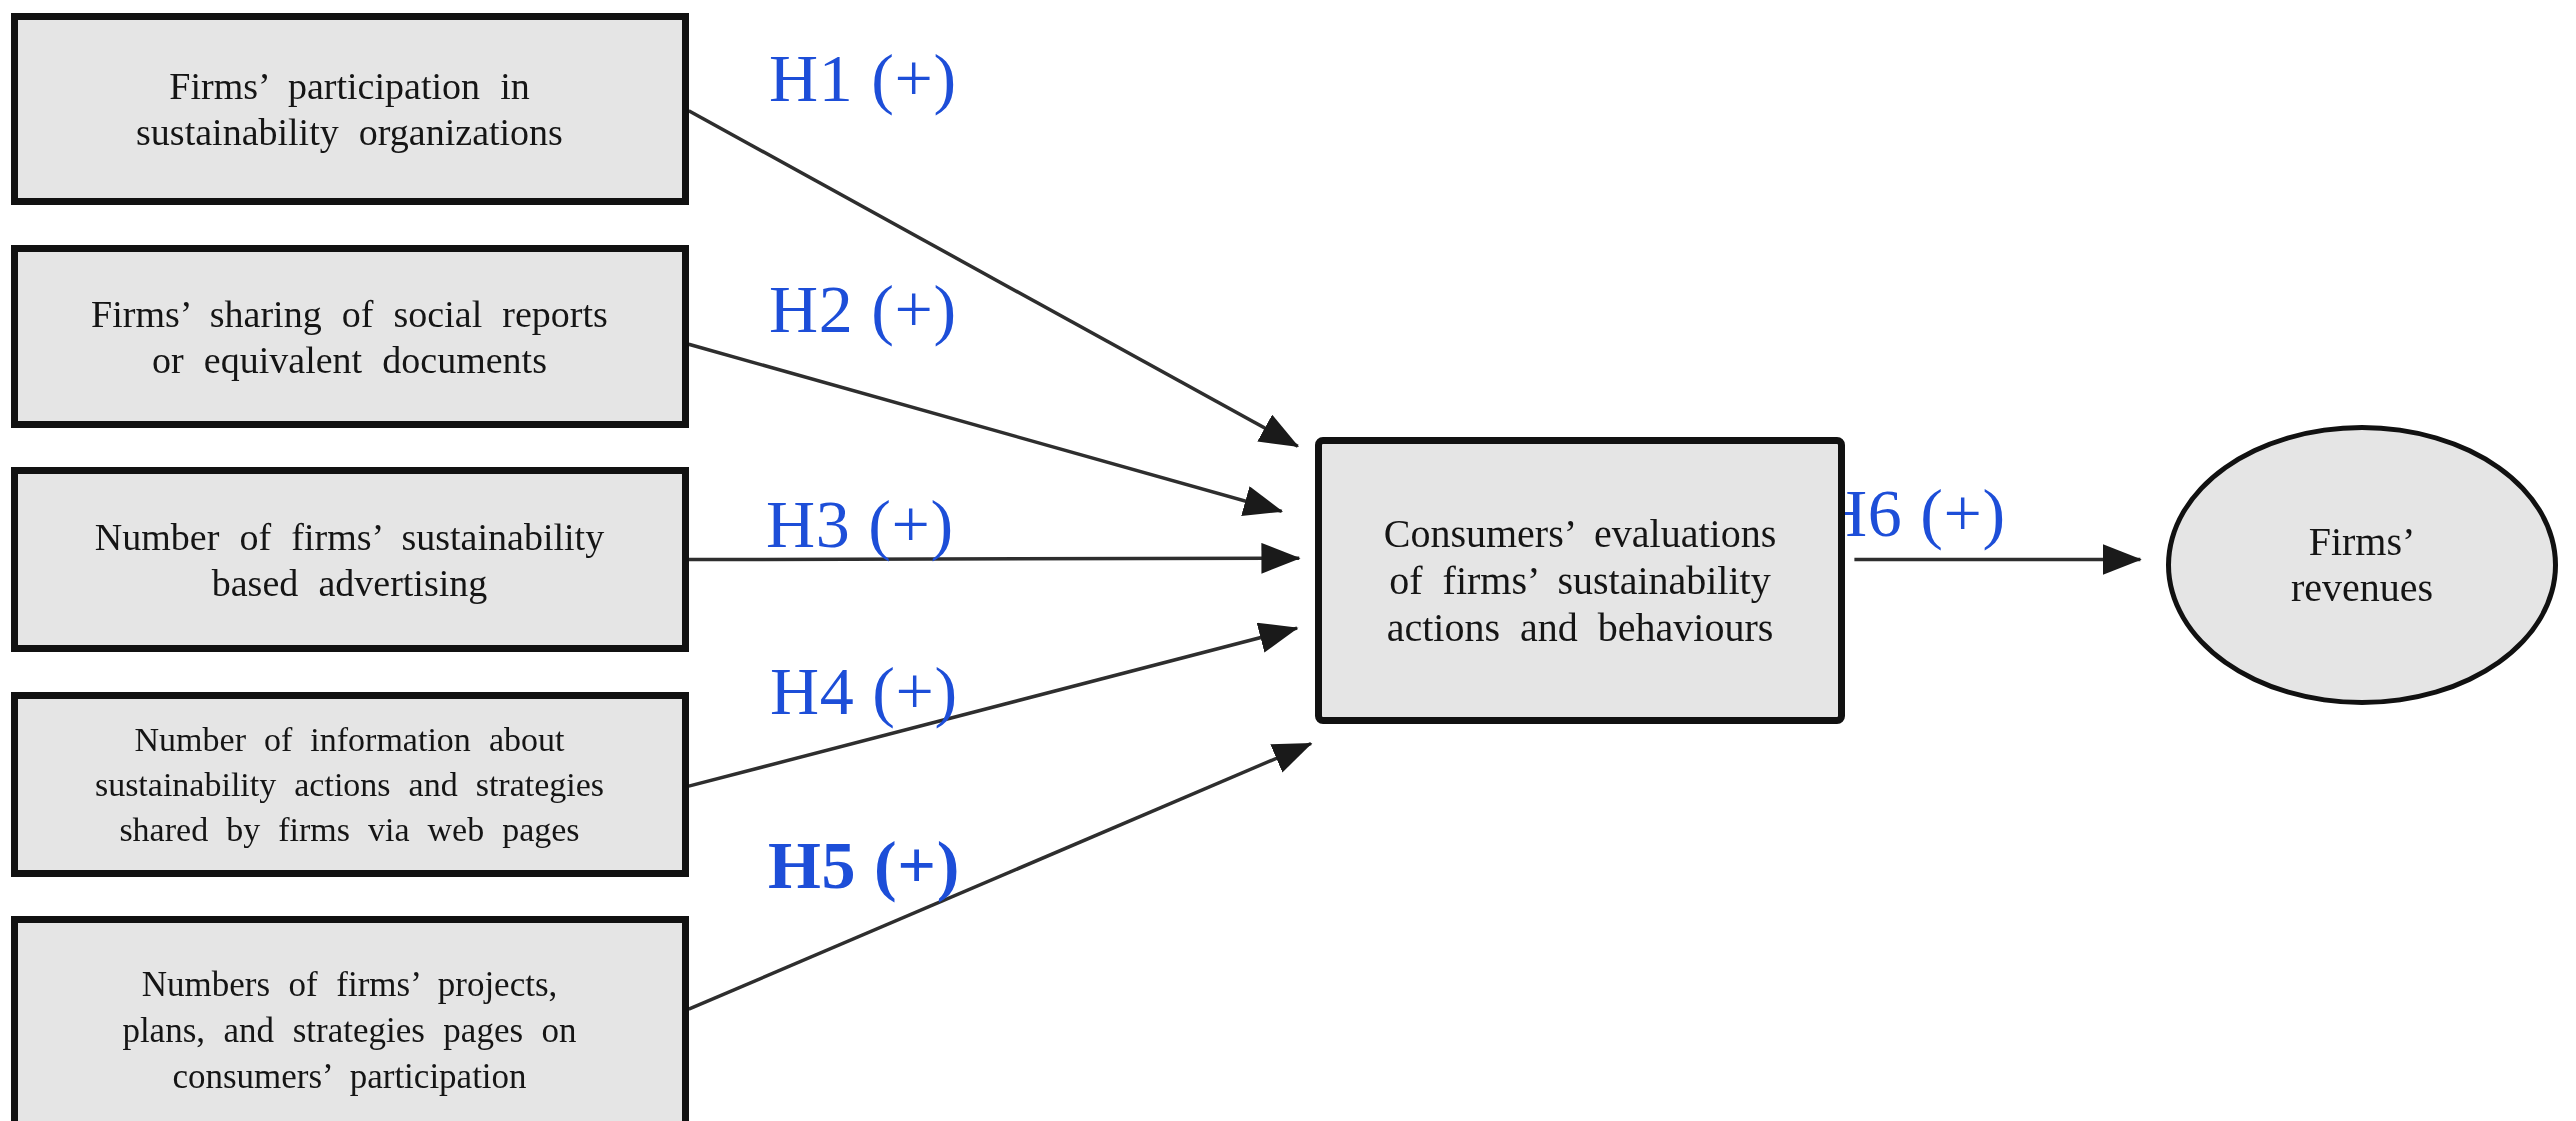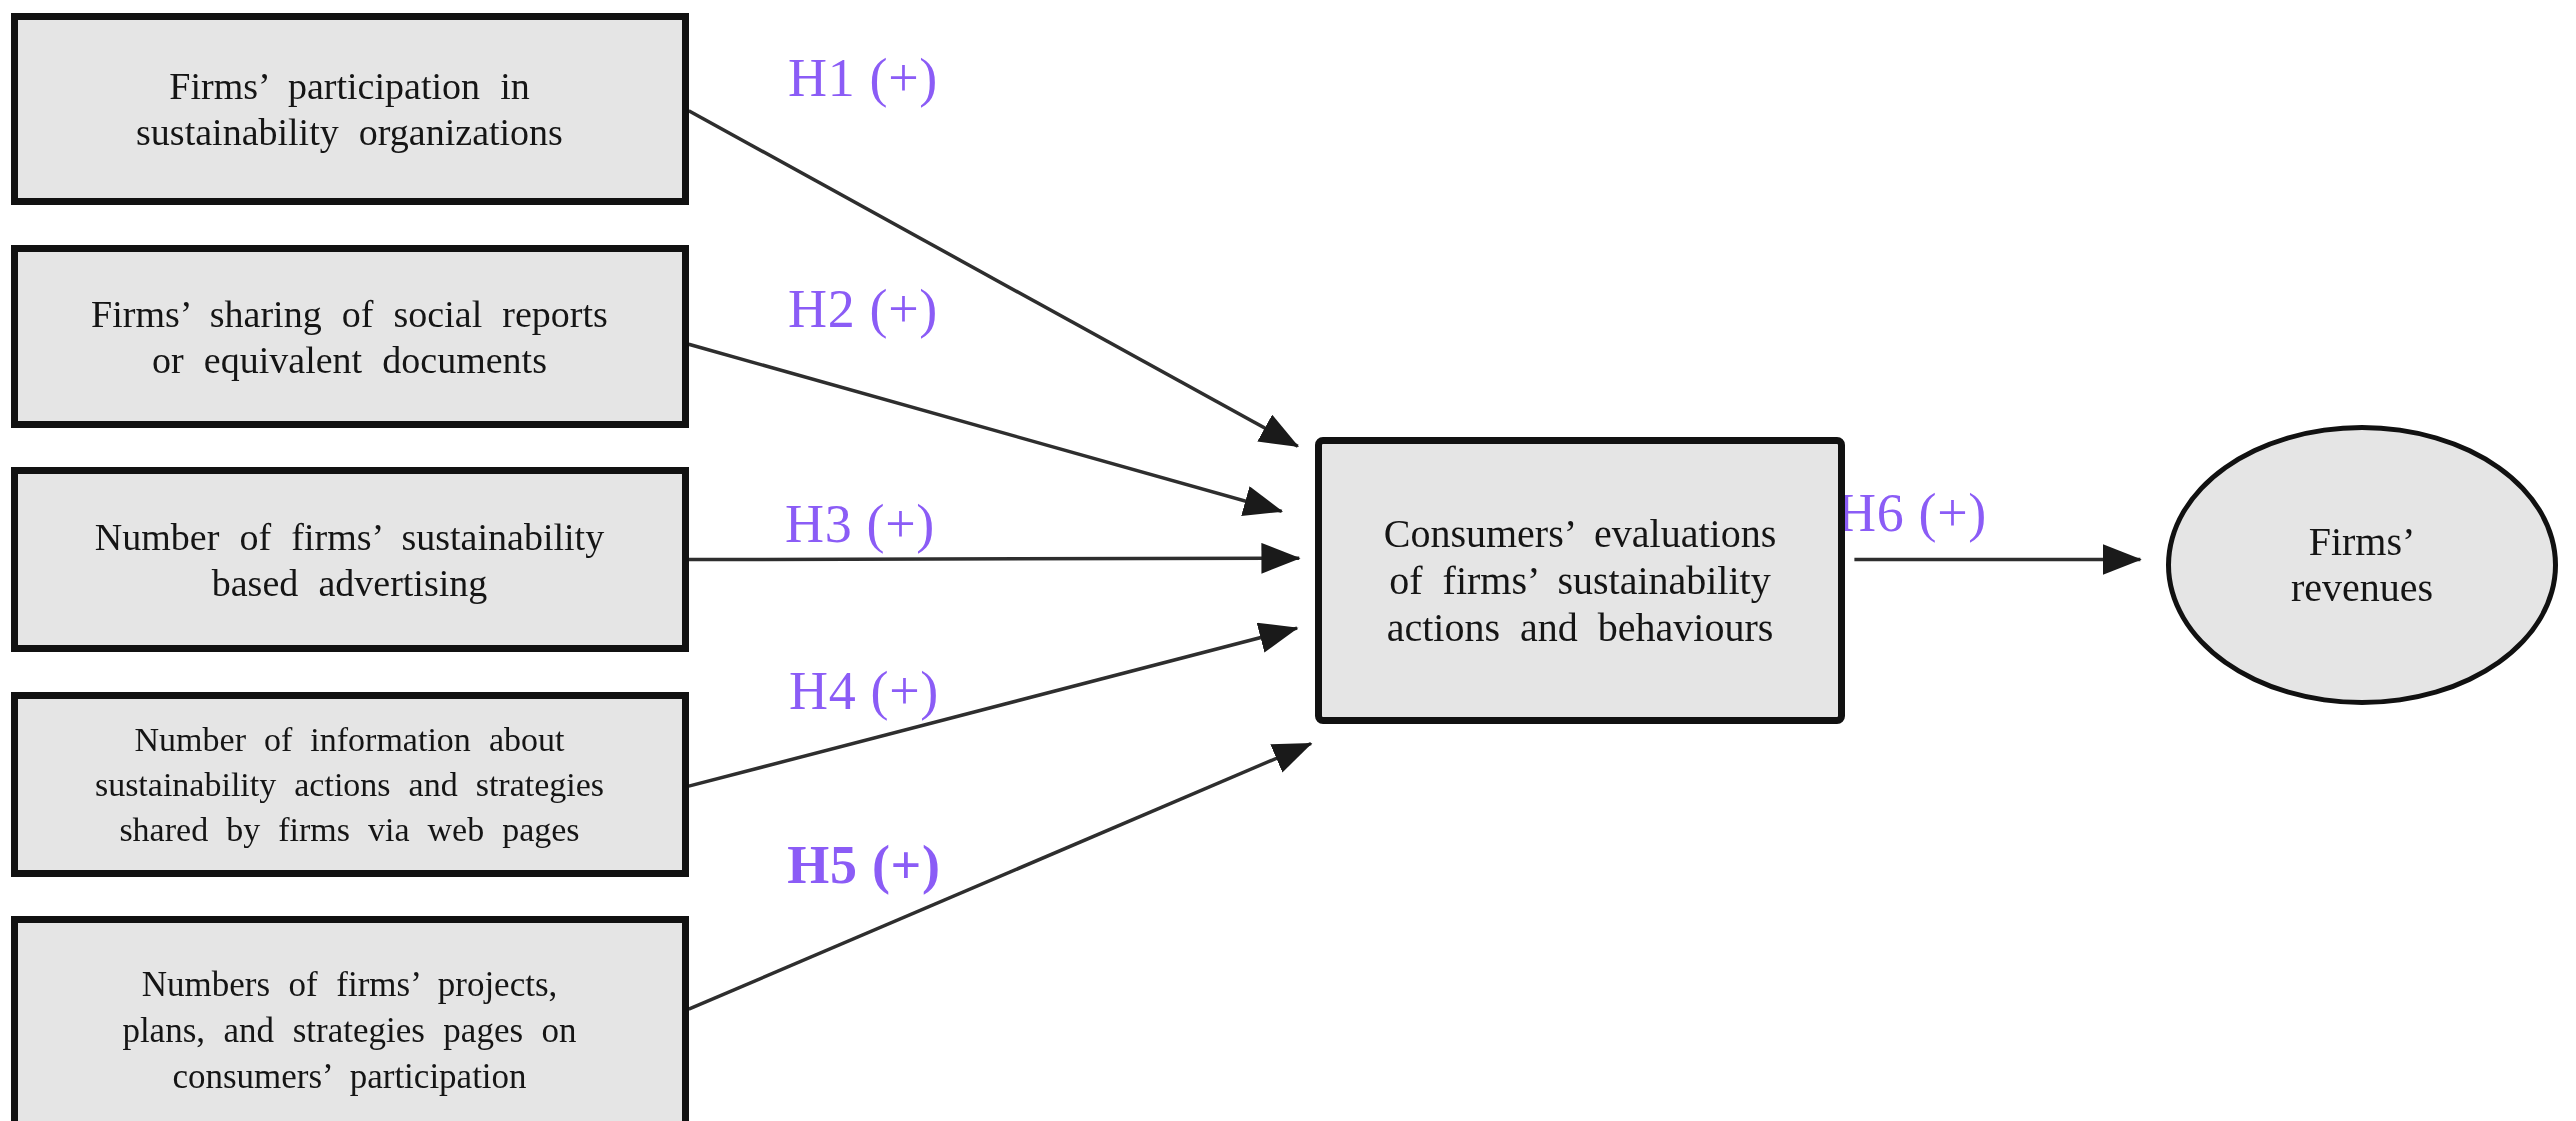--- a/index.html
+++ b/index.html
@@ -82,24 +82,24 @@
   }
   .ellipse .ln {
     display: block;
     white-space: nowrap;
     font-size: 40px;
     line-height: 46px;
   }
   .hlabel {
     position: absolute;
     transform: translate(-50%, -50%);
-    font-size: 54px;
+    font-size: 68px;
     line-height: 62px;
     white-space: nowrap;
-    color: #8b5cf6;
+    color: #1d4ed8;
     letter-spacing: 0.7px;
   }
 </style>
 </head>
 <body>
 
 <div class="canvas">
 
   <svg class="arrow-layer" viewBox="0 0 3684 1604" xmlns="http://www.w3.org/2000/svg">
     <defs>

